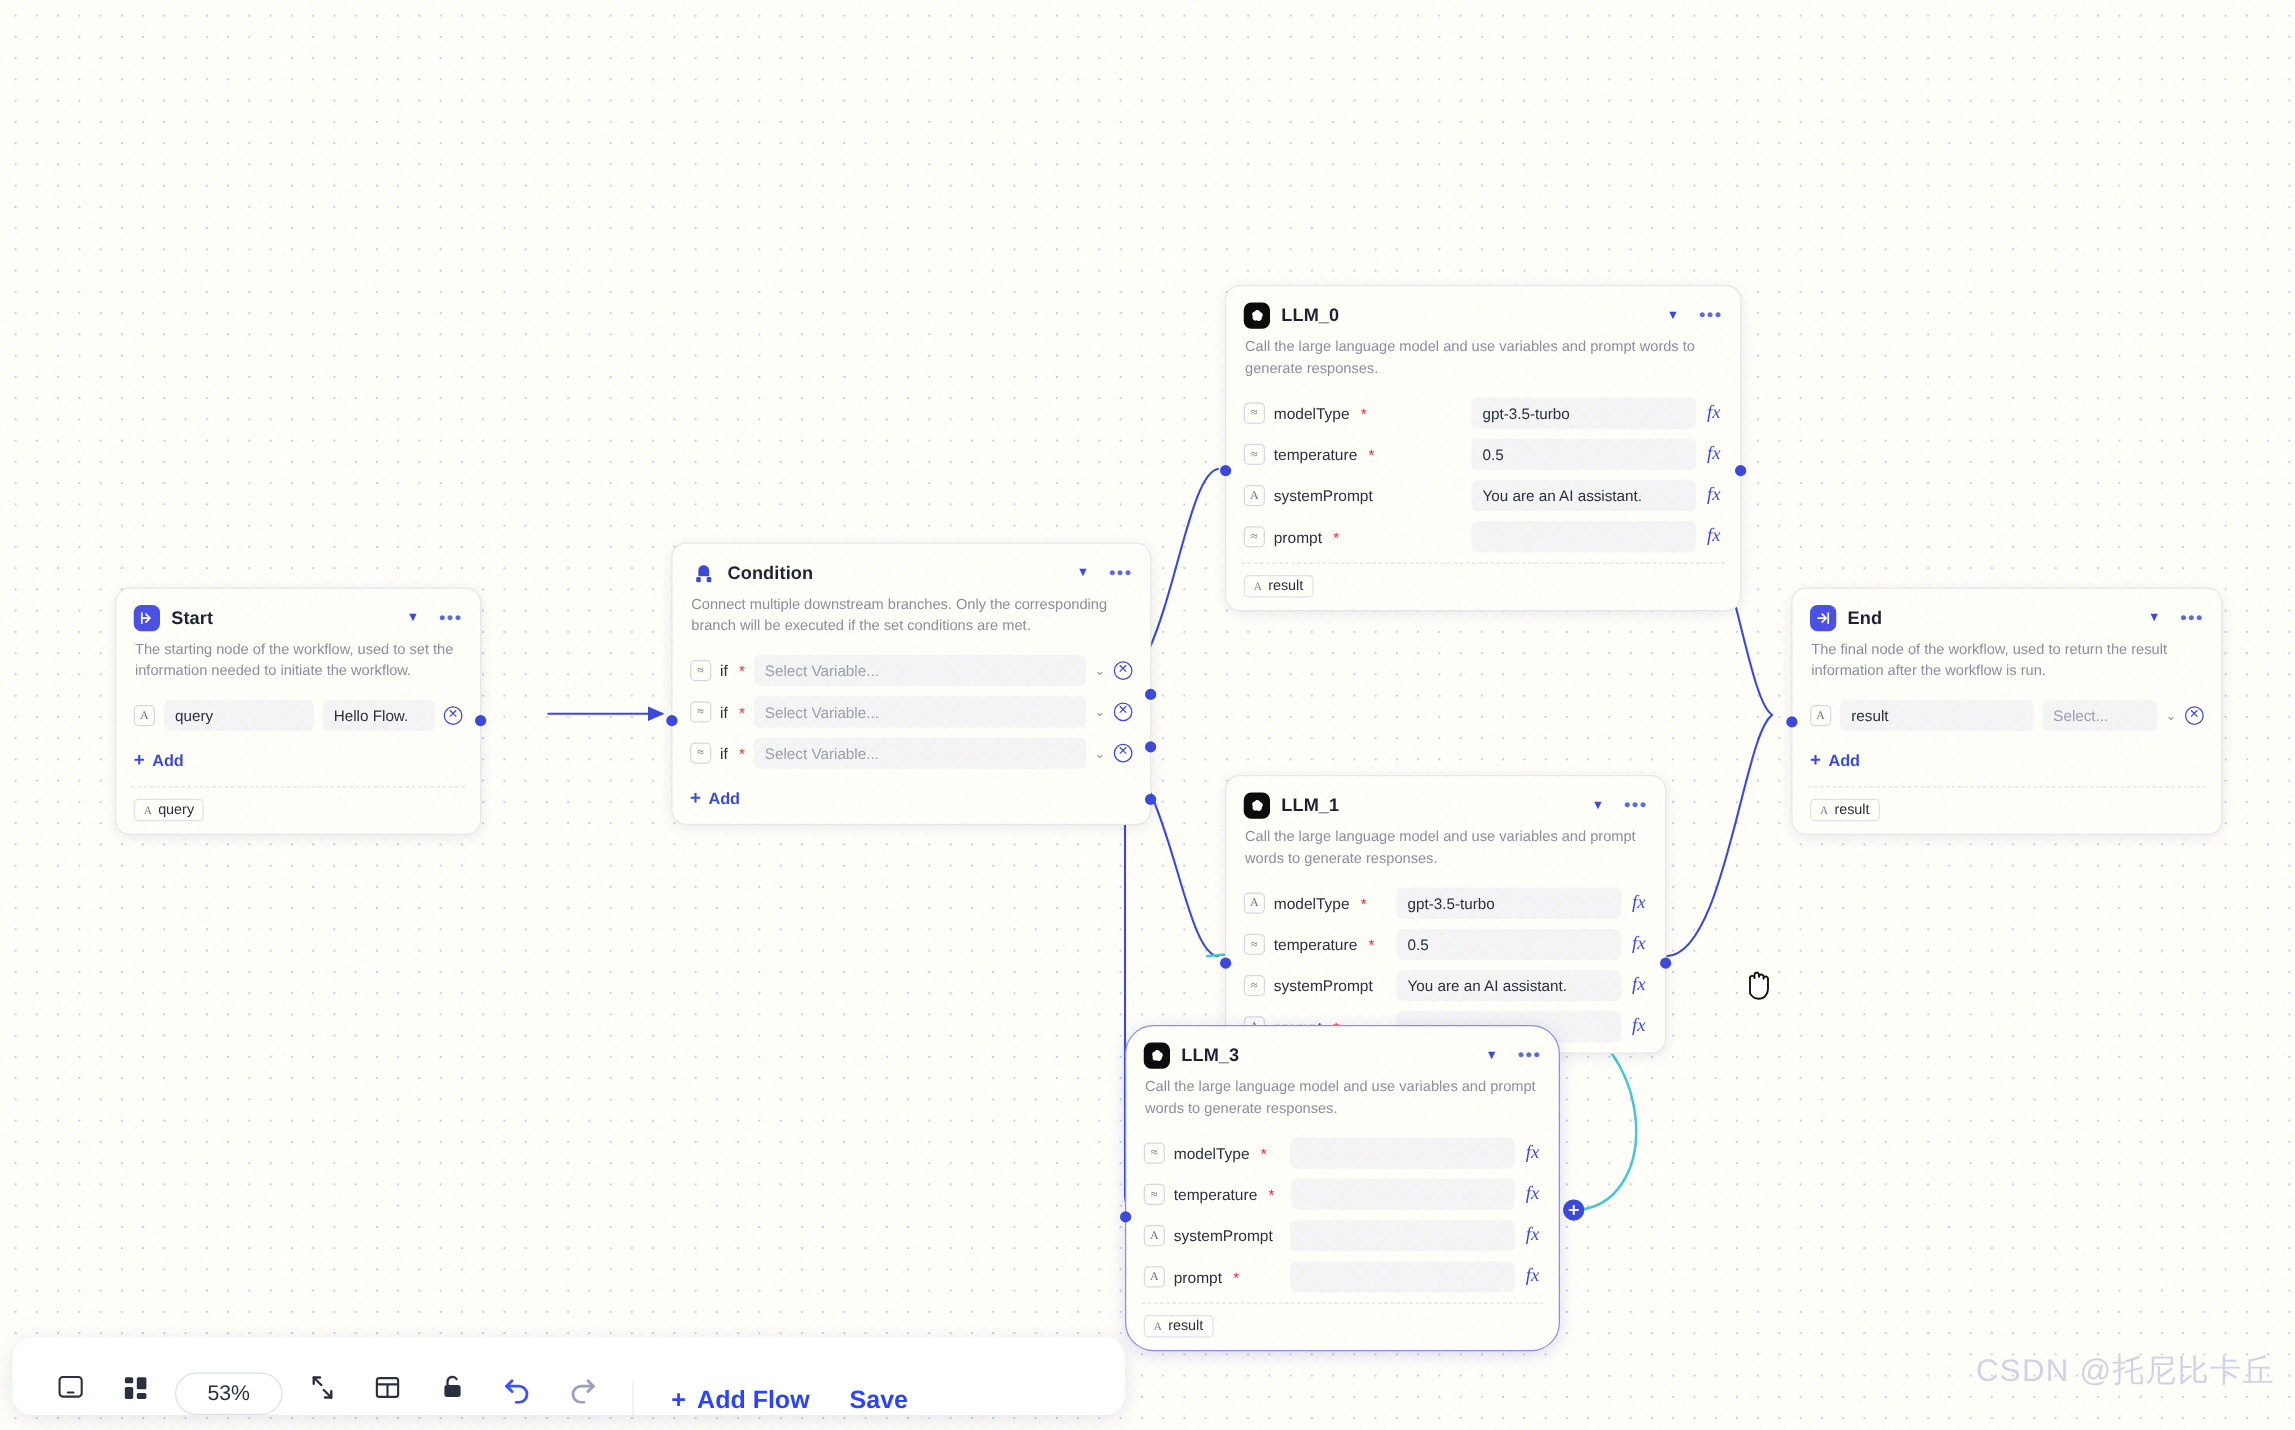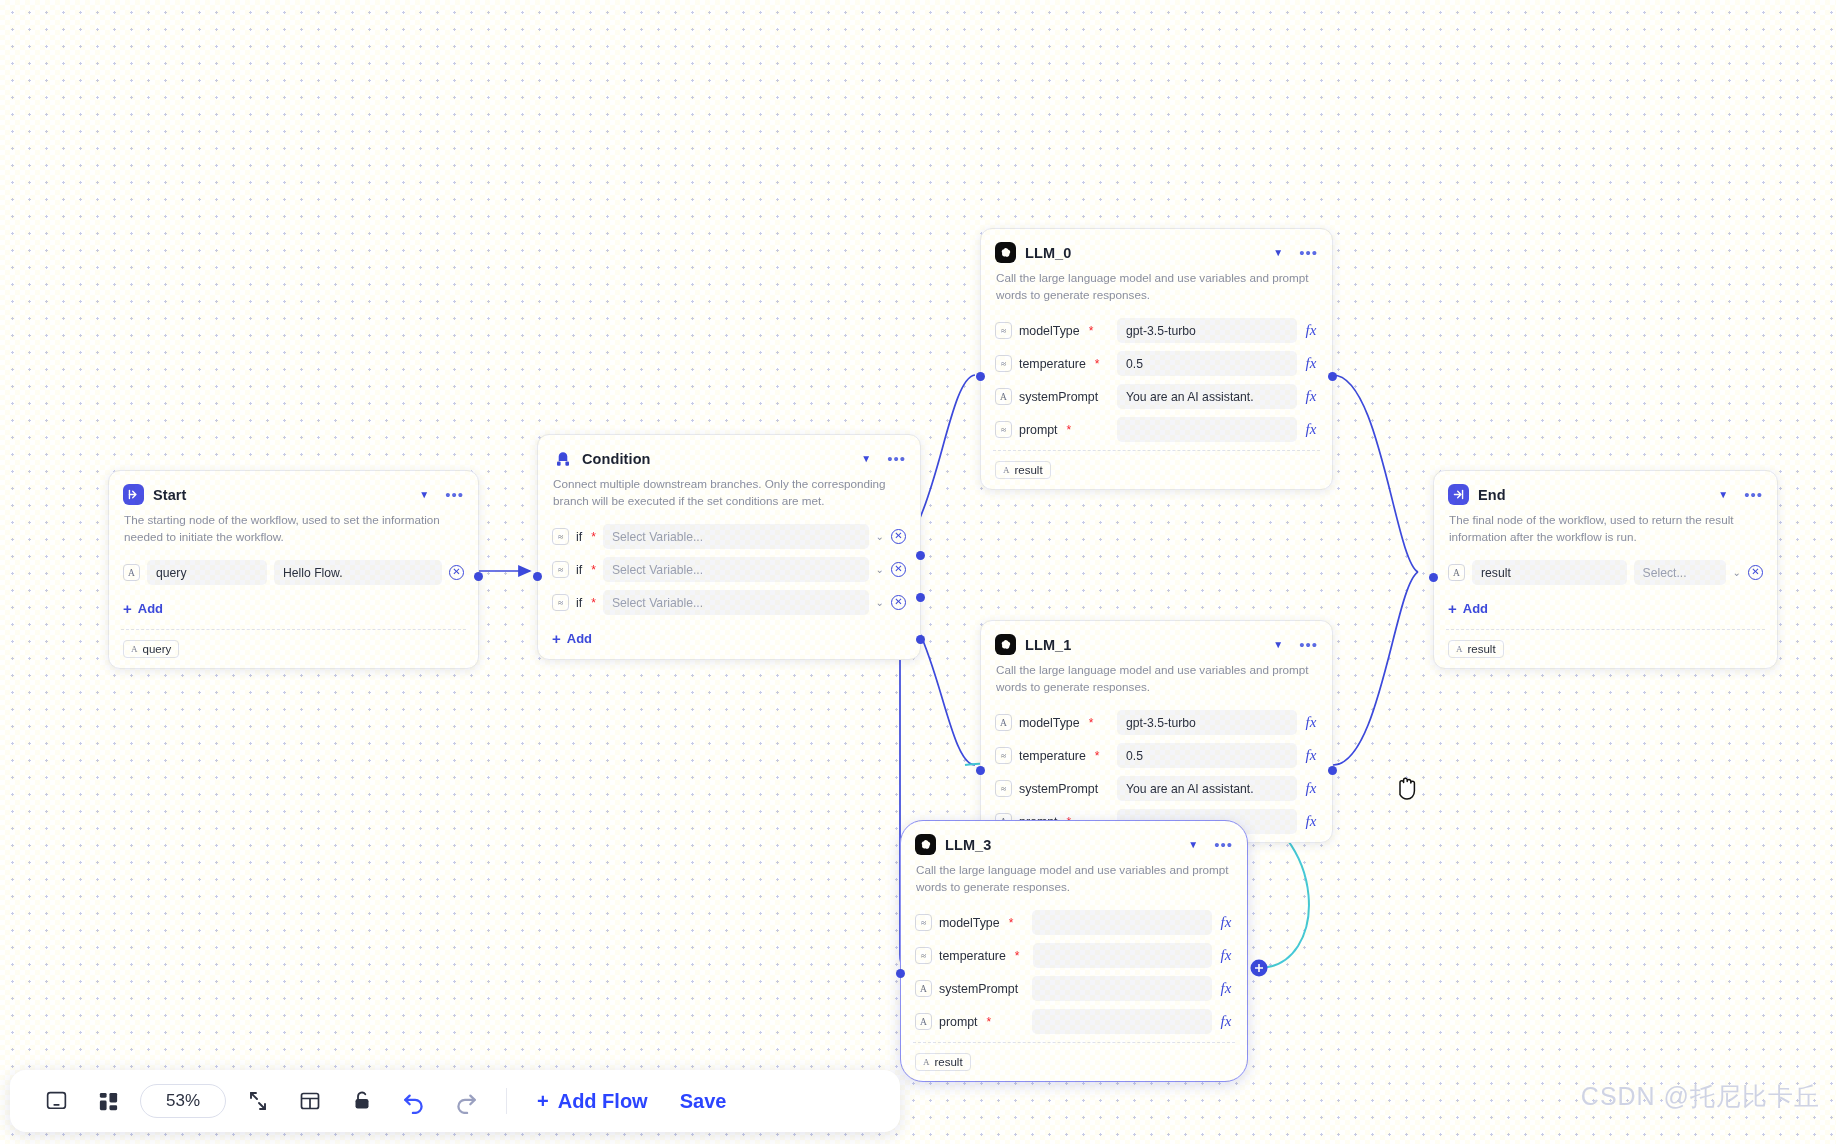--- a/index.html
+++ b/index.html
@@ -119,21 +119,21 @@
 
   
   .port { position: absolute; width: 9px; height: 9px; background: #3c49e0; border-radius: 50%; }
 
   
   #toolbar {
     position: absolute; left: 10px; bottom: 12px;
     height: 62px; width: 890px;
     background: #ffffff; border-radius: 16px;
     box-shadow: 0 3px 16px rgba(40,50,120,.13);
-    display: flex; align-items: center; padding: 0 22px; gap: 4px;
+    display: flex; align-items: flex-end; padding: 0 22px; gap: 4px;
   }
   .tb-btn {
     width: 48px; height: 44px; display: flex; align-items: center; justify-content: center;
     color: #2b3040;
   }
   .tb-zoom {
     min-width: 86px; height: 34px; border: 1px solid #dcdfec; border-radius: 17px;
     display: flex; align-items: center; justify-content: center;
     font-size: 17px; color: #2b3040; margin: 0 4px;
   }
@@ -174,21 +174,21 @@
 
   <path d="M1333,375 C1380,375 1395,560 1418,572" stroke="#3c49e0" stroke-width="1.7" fill="none"></path>
 
   <path d="M1333,765 C1380,765 1395,585 1418,572" stroke="#3c49e0" stroke-width="1.7" fill="none"></path>
 
   <path d="M1258,968 C1330,968 1330,830 1230,800 C1110,765 1000,760 965,765" stroke="#45c8d8" stroke-width="2" fill="none"></path>
   <circle cx="1259" cy="968" r="8.5" fill="#3c49e0"></circle>
   <path d="M1255,968 L1263,968 M1259,964 L1259,972" stroke="#ffffff" stroke-width="1.6"></path>
 </svg>
 
-<div class="node" id="n-start" style="left:92px; top:470px; width:371px;margin-left:16px;">
+<div class="node" id="n-start" style="left:92px; top:470px; width:293px;">
   <div class="node-head">
     <span class="node-icon blue">
       <svg width="13" height="13" viewBox="0 0 16 16">
           <path d="M3 8h8M7 4l4 4-4 4" stroke="#fff" stroke-width="1.7" fill="none" stroke-linecap="round" stroke-linejoin="round"></path>
           <path d="M3 3v10" stroke="#fff" stroke-width="1.7" stroke-linecap="round"></path>
         </svg>
     </span>
     <span class="node-title">Start</span>
     <span class="head-caret">▼</span>
     <span class="head-dots">•••</span>
@@ -259,21 +259,21 @@
   <div class="add-row">
     <span class="add-plus">+</span>
     <span>Add</span>
   </div>
   <span class="port" style="left:-5px; top:137px;"></span>
   <span class="port" style="right:-5px; top:116px;"></span>
   <span class="port" style="right:-5px; top:158px;"></span>
   <span class="port" style="right:-5px; top:200px;"></span>
 </div>
 
-<div class="node" id="n-llm0" style="left:980px; top:228px; width:353px;">
+<div class="node" id="n-llm0" style="left:980px; top:228px; width:413px;">
   <div class="node-head">
     <span class="node-icon black">
       <svg width="13" height="13" viewBox="0 0 16 16">
           <path d="M8 2.4c1.5 0 2.8.9 3.4 2.2 1.4.2 2.4 1.4 2.4 2.9 0 .9-.4 1.7-1 2.3.2 1.4-.6 2.8-2 3.3-1 .4-2.1.2-2.9-.5-1 .5-2.2.4-3.1-.3-1.1-.9-1.4-2.4-.8-3.6-.6-.7-.8-1.6-.6-2.5.3-1.3 1.4-2.2 2.7-2.3C6.6 2.9 7.3 2.4 8 2.4z" fill="#fff"></path>
         </svg>
     </span>
     <span class="node-title">LLM_0</span>
     <span class="head-caret">▼</span>
     <span class="head-dots">•••</span>
   </div>

